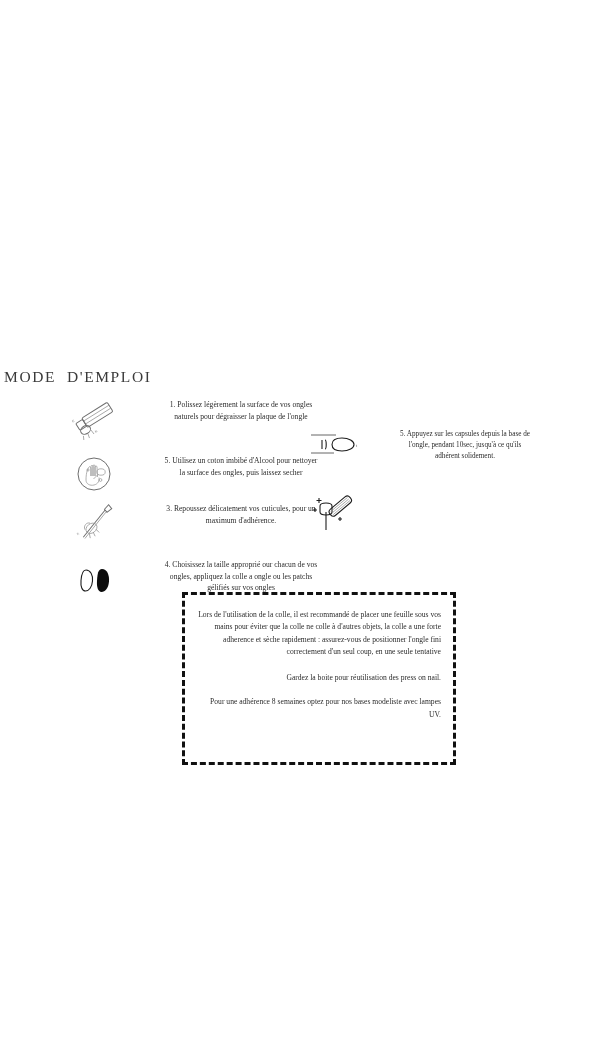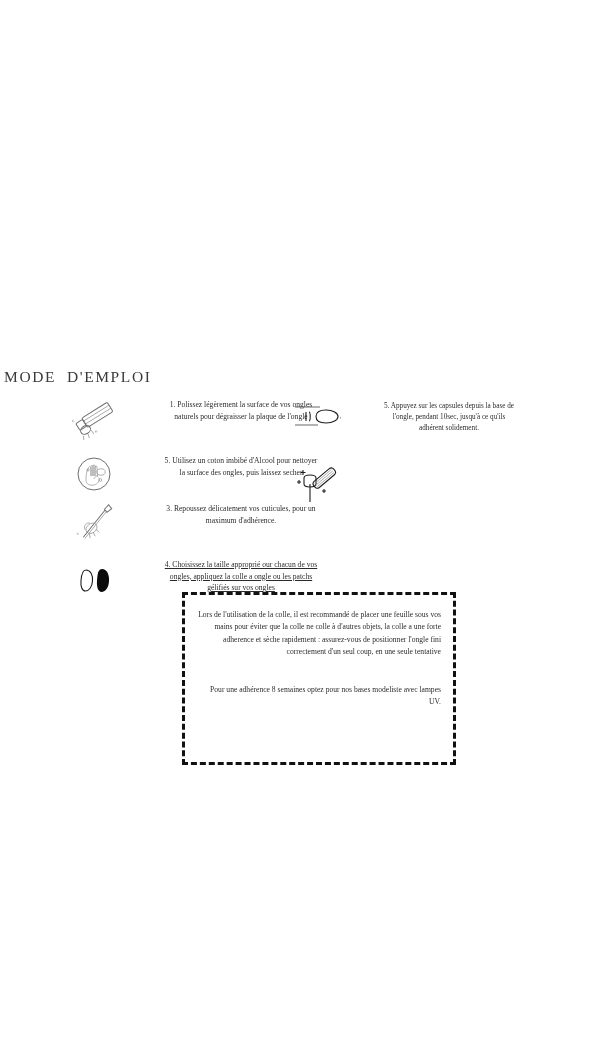--- a/index.html
+++ b/index.html
@@ -37,21 +37,21 @@
     font-family: "Liberation Serif", "DejaVu Serif", serif;
     white-space: pre;
   }
 
   
   .col {
     position: absolute;
     top: 394px;
   }
   .col-left  { left: 72px;  width: 248px; }
-  .col-right { left: 294px; width: 220px; }
+  .col-right { left: 310px; width: 220px; margin-top: 28px; }
 
   .step {
     display: flex;
     align-items: flex-start;
     margin-bottom: 6px;
     gap: 40px;
   }
 
   .step-icon {
     flex: 0 0 auto;
@@ -68,21 +68,21 @@
     line-height: 1.52;
     color: #2b2b2b;
     padding-top: 3px;
   }
   .col-right .step-text { font-size: 7.2px; }
 
   
   .step-1 { margin-top: 2px;  margin-bottom: 12px; }
   .step-2 { margin-bottom: 6px; }
   .step-3 { margin-bottom: 12px; }
-  .step-4 { margin-bottom: 0; text-decoration: underline; }
+  .step-4 { margin-bottom: 0; }
   .step-5 { margin-top: 4px;  margin-bottom: 18px; }
   .step-6 { margin-bottom: 0; }
 
   .step-3 .step-text,
   .step-4 .step-text { padding-top: 1px; }
 
   
   .notice-box {
     position: absolute;
     left: 182px;
@@ -233,17 +233,18 @@
           <path class="ink-dark" d="M30 29 L30 33 M28 31 L32 31"></path>
         </svg>
       </div>
     </div>
 
   </div>
 
   <div class="notice-box">
     <p class="notice-para">Lors de l'utilisation de la colle, il est recommandé de placer une feuille sous vos mains pour éviter que la colle ne colle à d'autres objets, la colle a une forte adherence et sèche rapidement : assurez-vous de positionner l'ongle fini correctement d'un seul coup, en une seule tentative</p>
     <div class="notice-gap-1"></div>
+    <p class="notice-para">Gardez la boite pour réutilisation des press on nail.</p>
     <div class="notice-gap-2"></div>
     <p class="notice-para">Pour une adhérence 8 semaines optez pour nos bases modeliste avec lampes UV.</p>
   </div>
 
 </div>
 
 </body></html>

